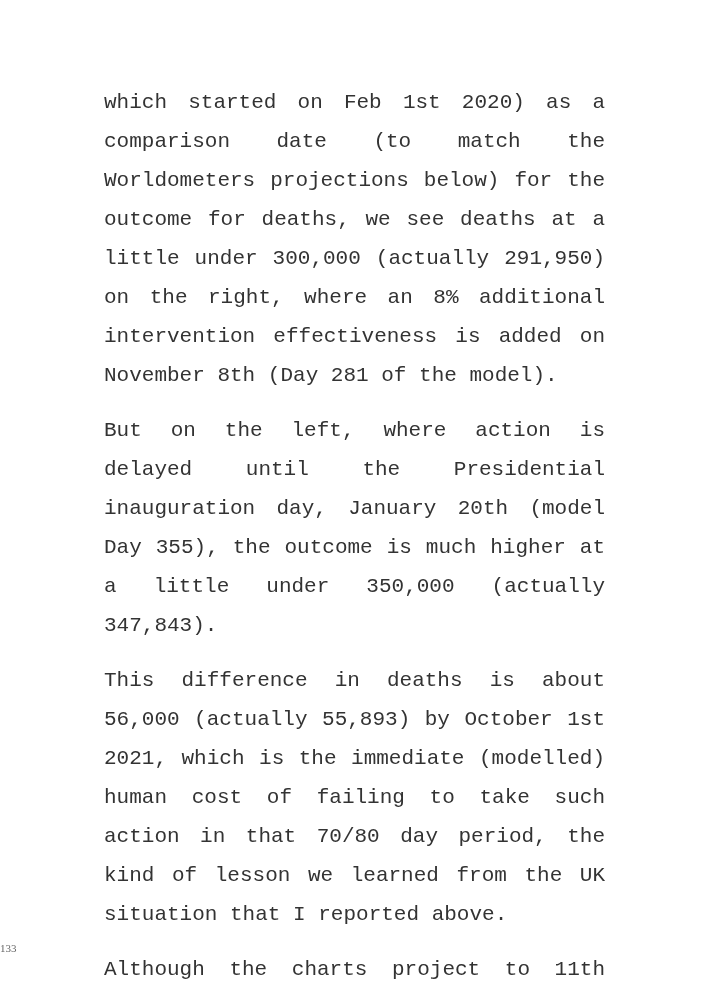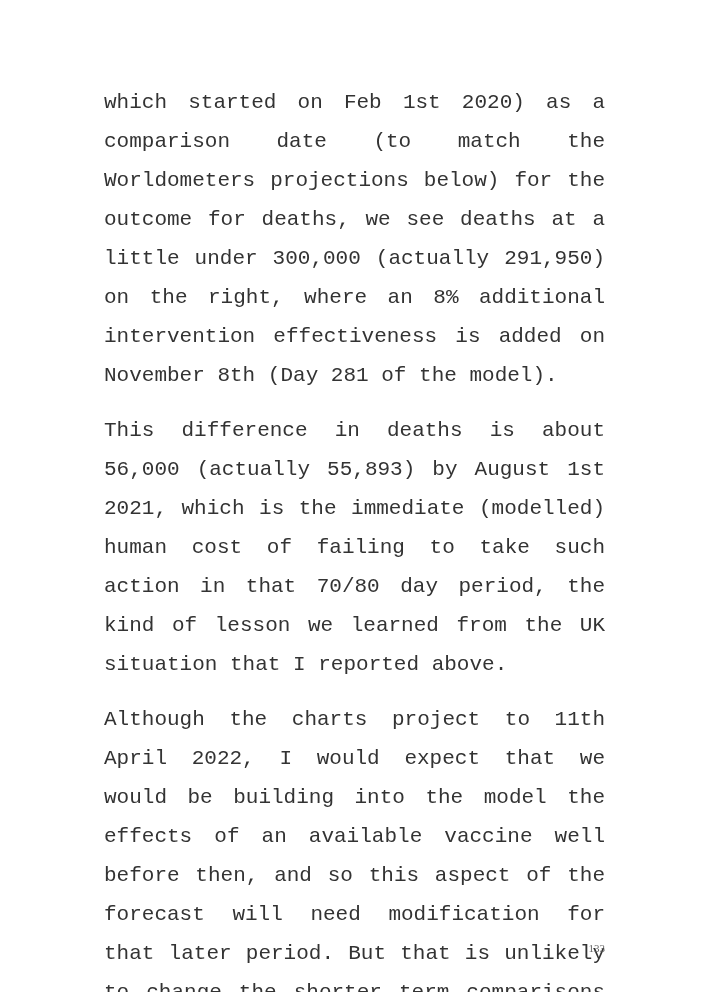--- a/index.html
+++ b/index.html
@@ -12,27 +12,28 @@
     font-family: Liberation Mono, monospace;
     font-size: 21px; line-height: 39px; color: #333333;
   }
   .page p {
     margin: 0 0 16px 0;
     text-align: justify;
     text-align-last: left;
   }
   .page-number {
     position: absolute; left: 0; width: 605px; top: 942px;
-    text-align: right;
+    text-align: left;
     font-family: "Liberation Serif", "DejaVu Serif", serif;
     font-size: 11px; color: #666666;
   }
 </style>
 </head>
 <body>
 
 <div class="page">
   <p>which started on Feb 1st 2020) as a comparison date (to match the Worldometers projections below) for the outcome for deaths, we see deaths at a little under 300,000 (actually 291,950) on the right, where an 8% additional intervention effectiveness is added on November 8th (Day 281 of the model).</p>
-  <p>This difference in deaths is about 56,000 (actually 55,893) by August 1st 2021, which is the immediate (modelled) human cost of failing to take such action in that 70/80 day period, the kind of lesson we learned from the UK situation that I reported above.</p>
+  <p>But on the left, where action is delayed until the Presidential inauguration day, January 20th (model Day 355), the outcome is much higher at a little under 350,000 (actually 347,843).</p>
+  <p>This difference in deaths is about 56,000 (actually 55,893) by October 1st 2021, which is the immediate (modelled) human cost of failing to take such action in that 70/80 day period, the kind of lesson we learned from the UK situation that I reported above.</p>
   <p>Although the charts project to 11th April 2022, I would expect that we would be building into the model the effects of an available vaccine well before then, and so this aspect of the forecast will need modification for that later period. But that is unlikely to change the shorter term comparisons substantially.</p>
 </div>
 
 <div class="page-number">133</div>
 
 </body></html>

